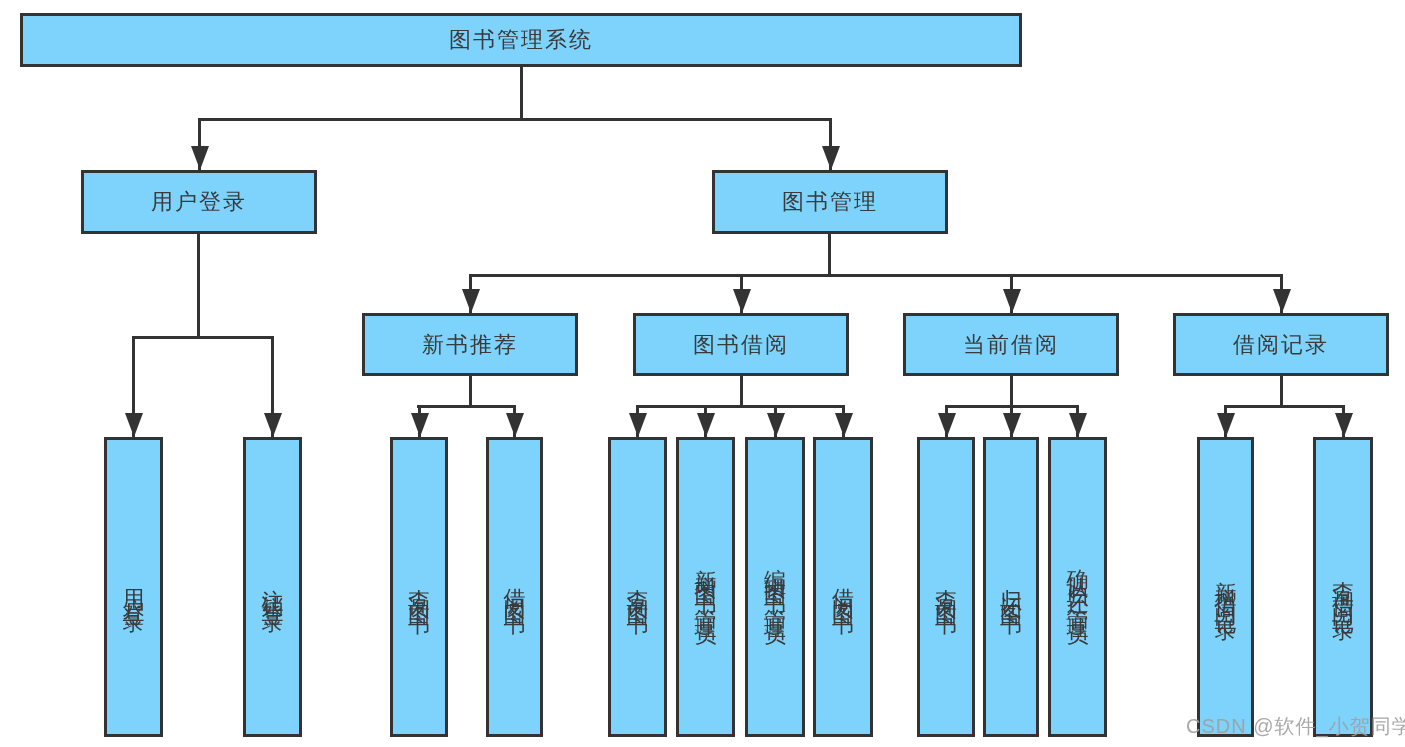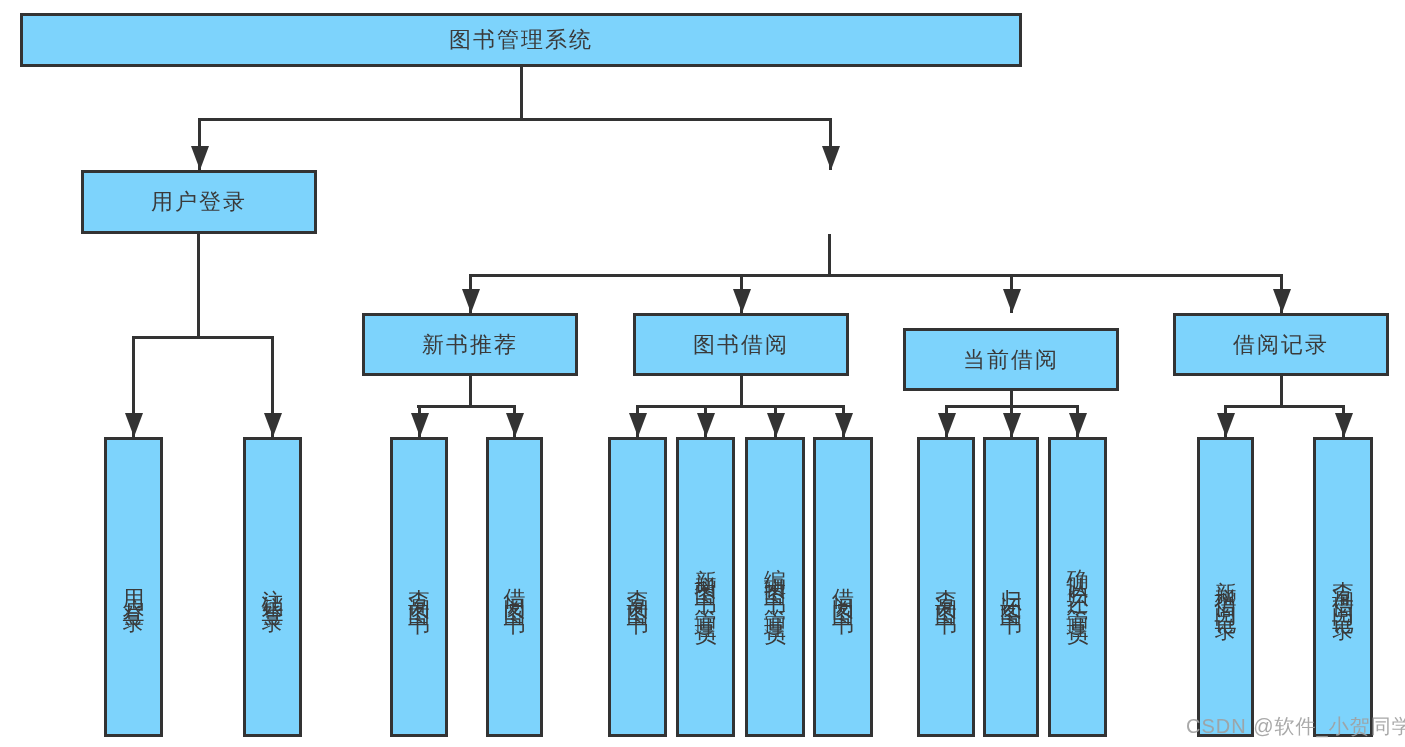--- a/index.html
+++ b/index.html
@@ -124,28 +124,31 @@
   <div class="c-a" style="left:1224px;top:405px;height:32px"></div>
   <div class="c-a" style="left:1342px;top:405px;height:32px"></div>
 
   <div class="box" style="left:20px;top:13px;width:1002px;height:54px">
     <span class="lbl">图书管理系统</span>
   </div>
 
   <div class="box" style="left:81px;top:170px;width:236px;height:64px">
     <span class="lbl">用户登录</span>
   </div>
+  <div class="box" style="left:712px;top:170px;width:236px;height:64px">
+    <span class="lbl">图书管理</span>
+  </div>
 
   <div class="box" style="left:633px;top:313px;width:216px;height:63px">
     <span class="lbl">图书借阅</span>
   </div>
   <div class="box" style="left:362px;top:313px;width:216px;height:63px">
     <span class="lbl">新书推荐</span>
   </div>
-  <div class="box" style="left:903px;top:328px;width:216px;height:63px">
+  <div class="box" style="left:903px;top:313px;width:216px;height:63px">
     <span class="lbl">当前借阅</span>
   </div>
   <div class="box" style="left:1173px;top:313px;width:216px;height:63px">
     <span class="lbl">借阅记录</span>
   </div>
 
   <div class="box v" style="left:104px;top:437px;width:59px;height:300px">
     <span class="lbl">用户登录</span>
   </div>
   <div class="box v" style="left:243px;top:437px;width:59px;height:300px">

